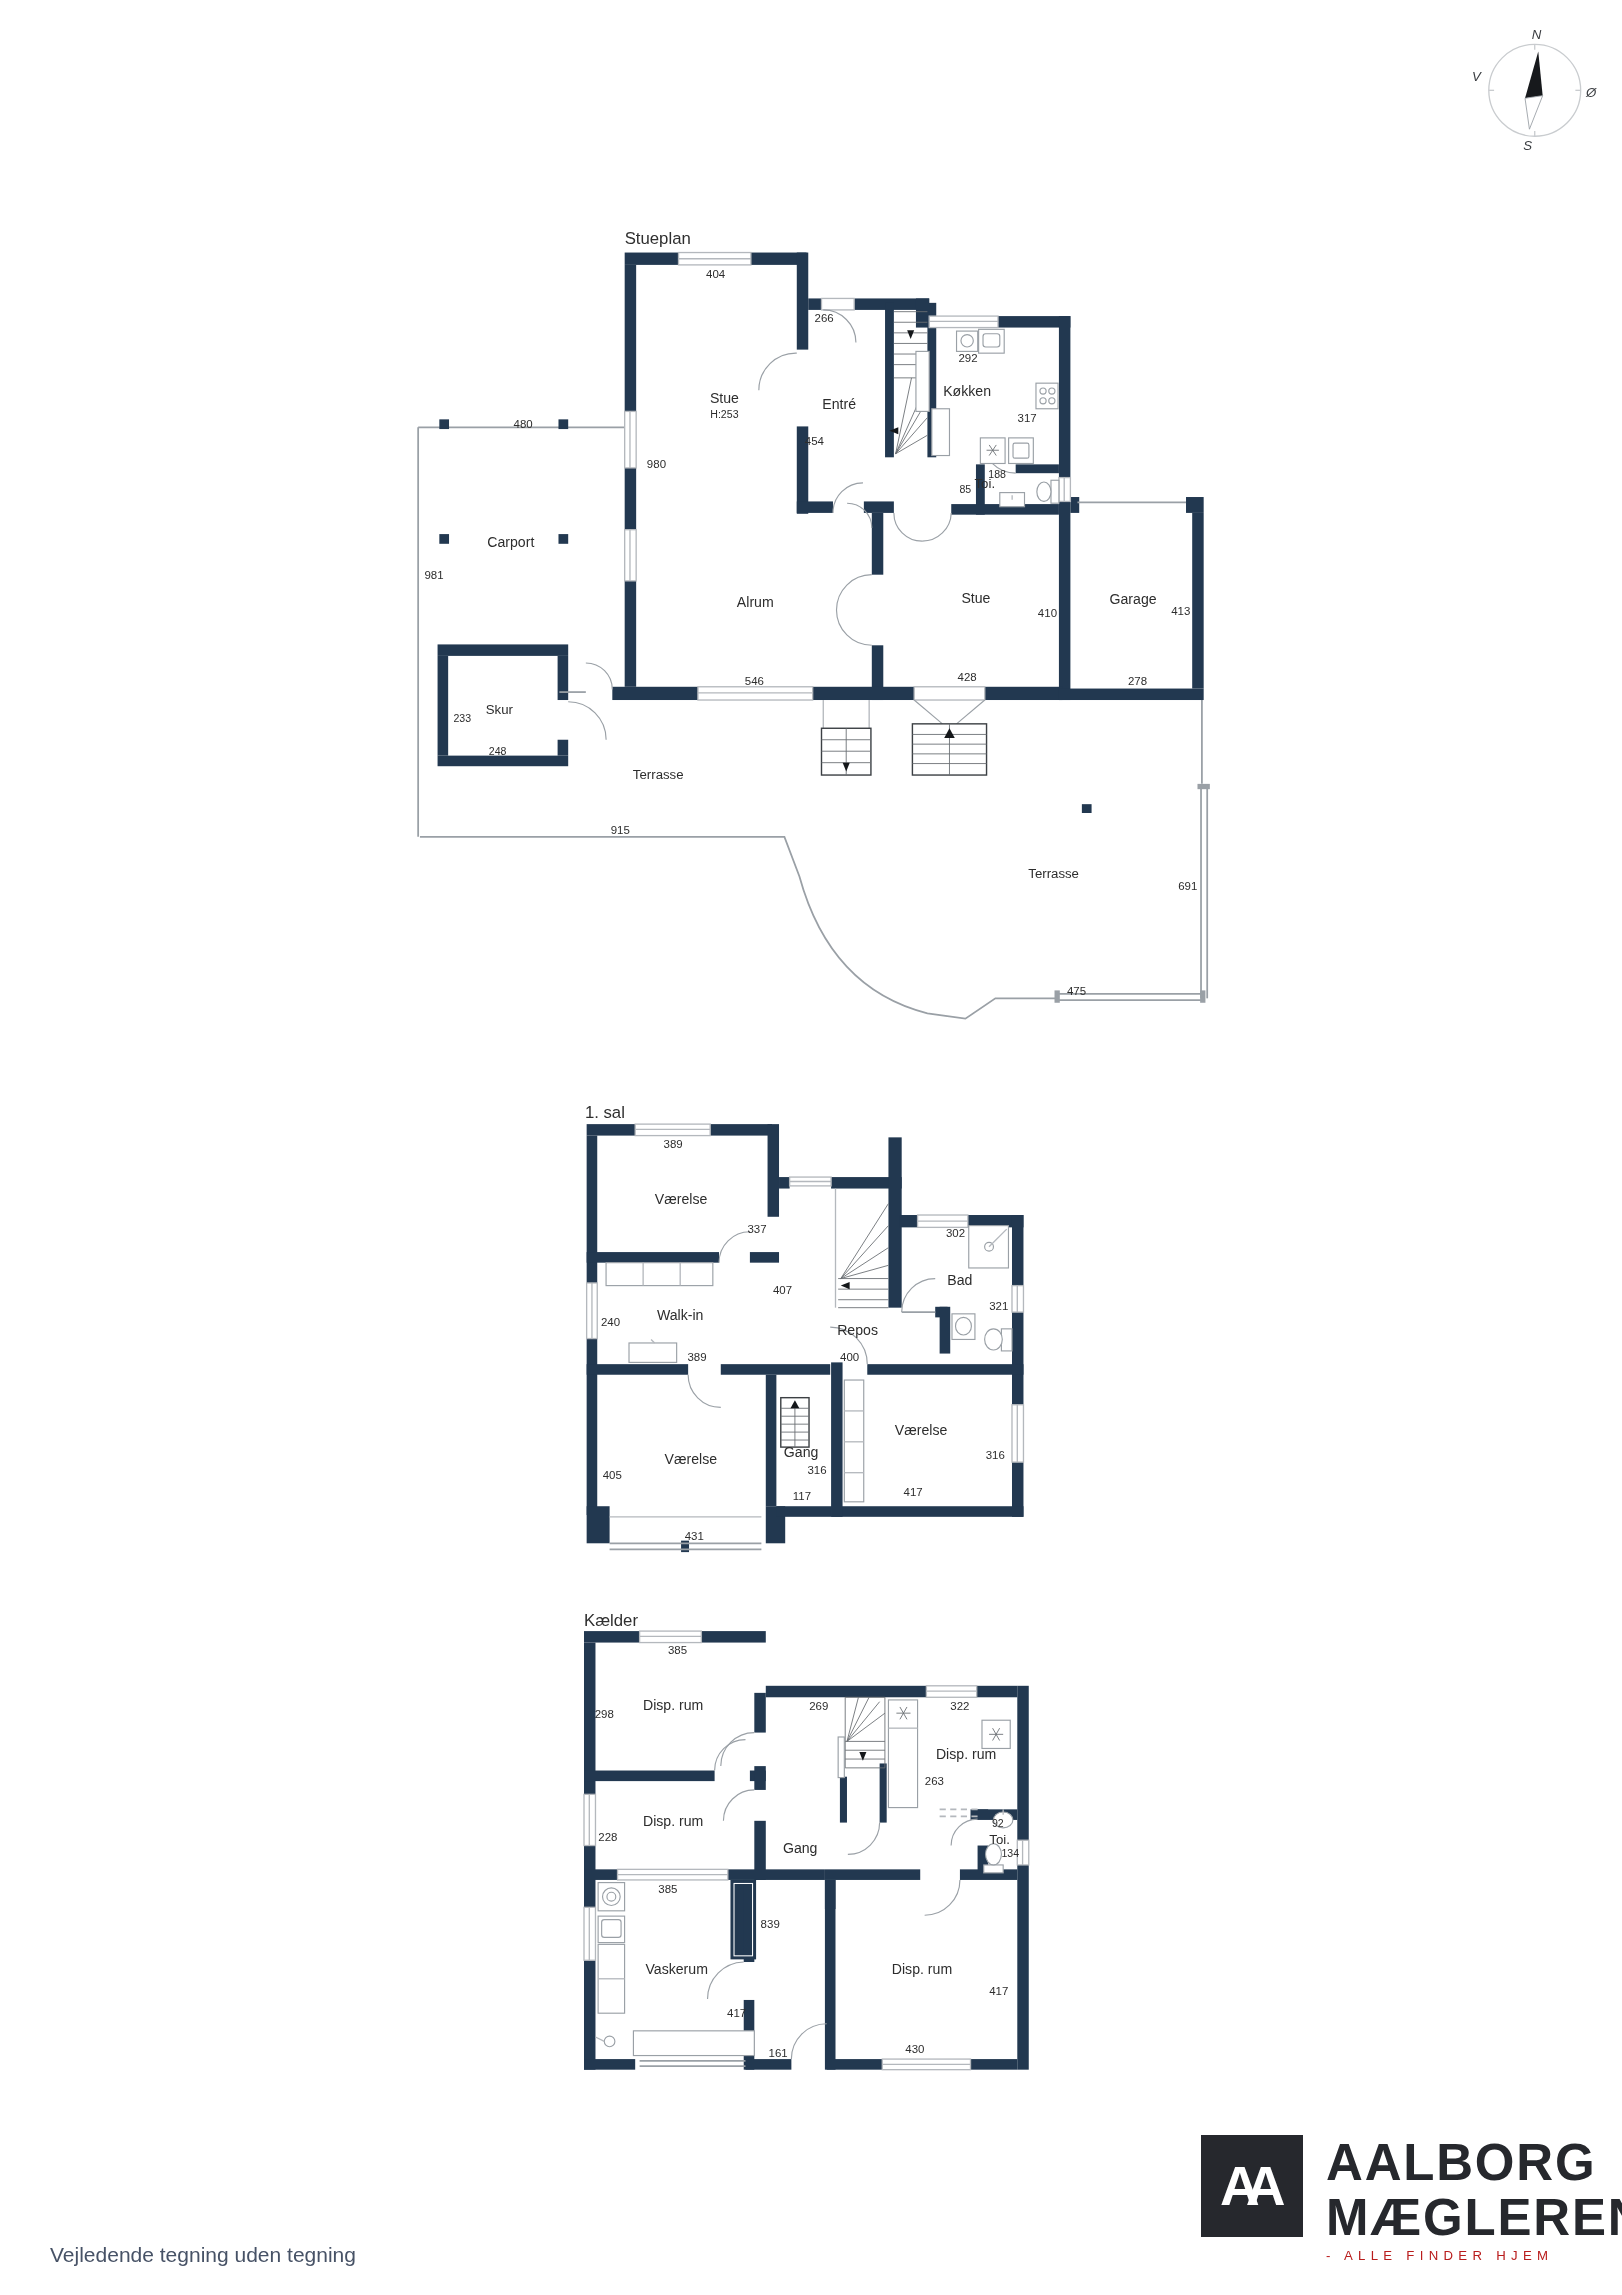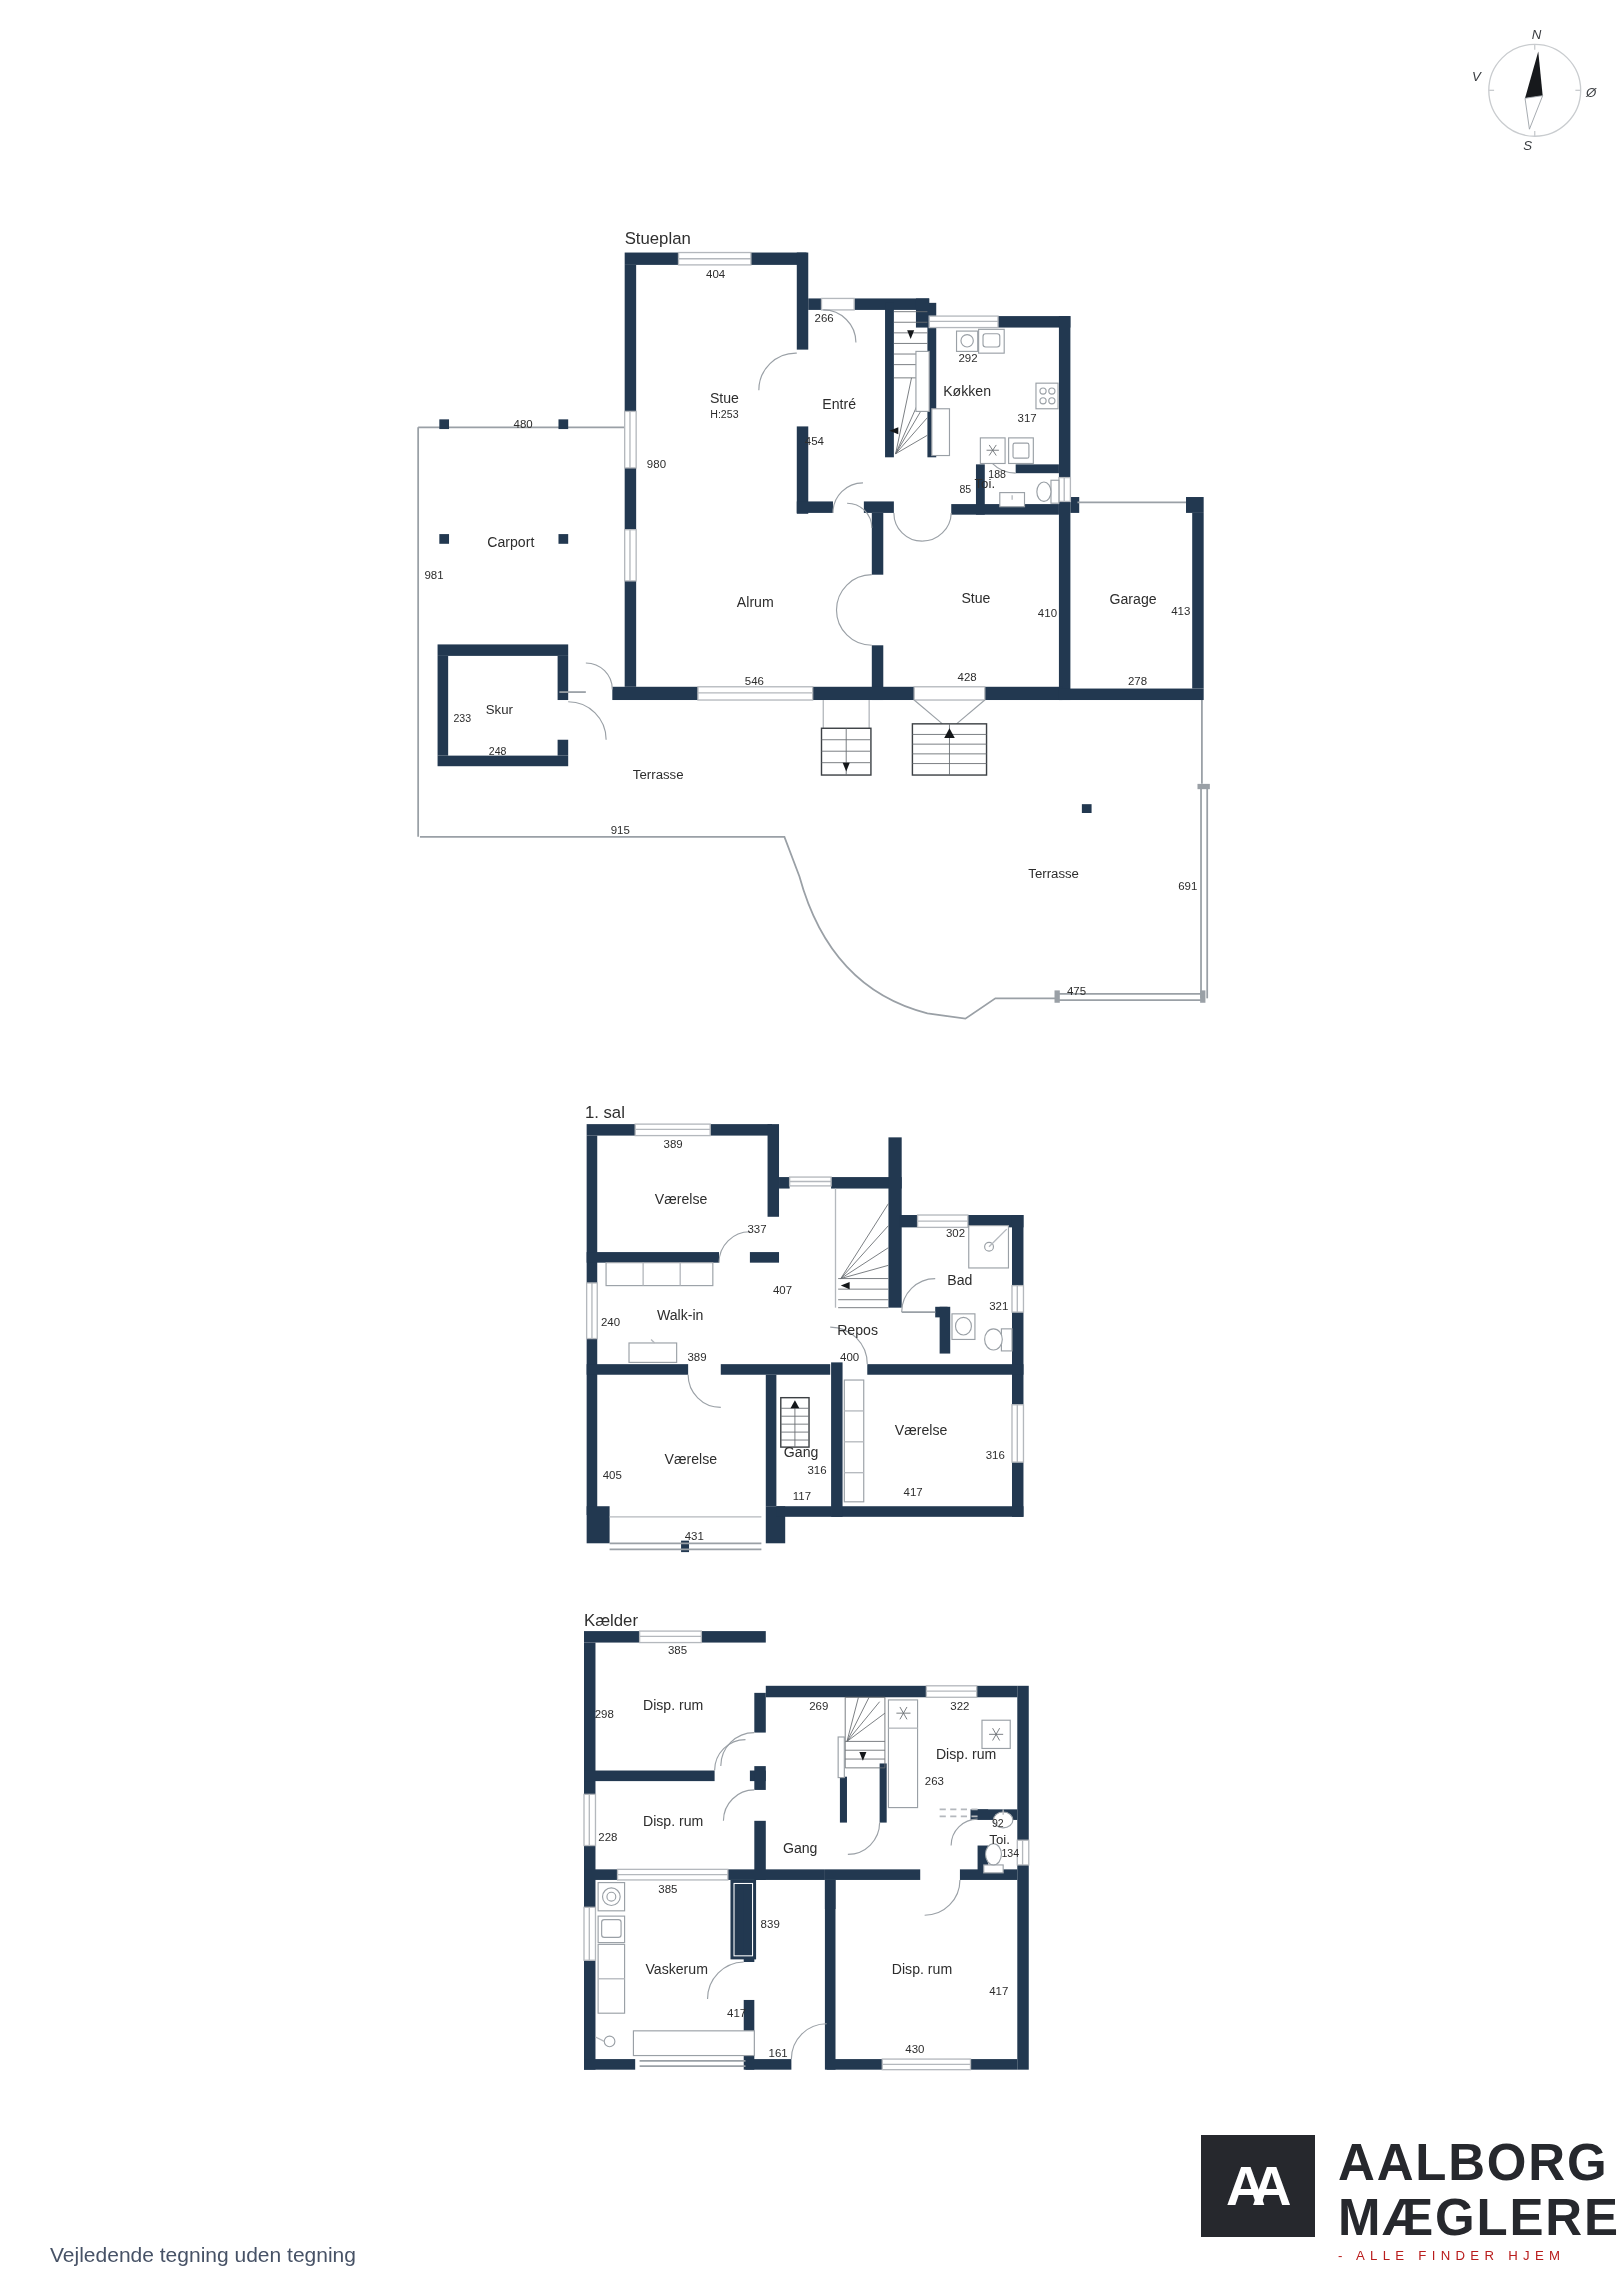--- a/index.html
+++ b/index.html
@@ -18,21 +18,21 @@
   .dash{stroke:#b4b8bd;stroke-width:2;stroke-dasharray:7 5;fill:none;}
   .arrow{fill:#14171a;stroke:none;}
   .lbl{font-size:16px;}
   .lbl2{font-size:15px;}
   .dim{font-size:13px;}
   .sub{font-size:12px;}
   .ptitle{font-size:19px;fill:#2f2f2f;}
   .compass-letter{font-size:15px;font-style:italic;fill:#3a3d41;}
   
   .logo{display:flex;align-items:flex-start;gap:23px;}
-  .logo-mark{width:114px;height:102px;background:#26282d;color:#ffffff;display:flex;
+  .logo-mark{width:102px;height:102px;background:#26282d;color:#ffffff;display:flex;
              align-items:center;justify-content:center;font-weight:bold;font-size:55px;
              letter-spacing:-14px;padding-right:12.4px;box-sizing:border-box;}
   .logo-name{font-size:51px;font-weight:600;color:#26282d;line-height:1.08;letter-spacing:1.8px;}
   .logo-tag{font-size:13.2px;letter-spacing:5.3px;color:#b91c1c;margin-top:3px;font-weight:500;}
   .disclaimer{font-size:21px;color:#475266;}
 </style>
 </head>
 <body>
 
 <svg class="abs" style="left:1457px;top:16px;" width="159" height="146" viewBox="0 0 180 165">

